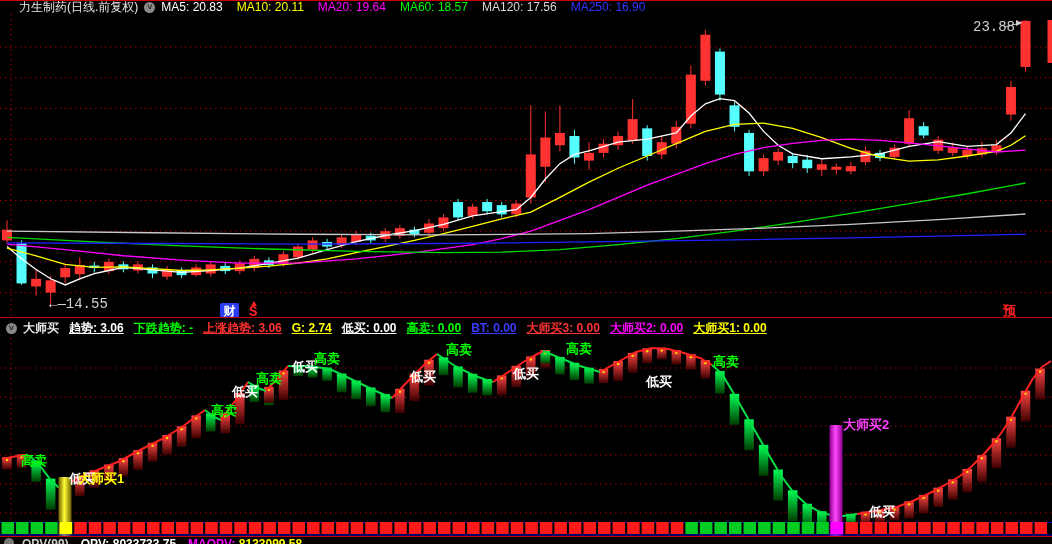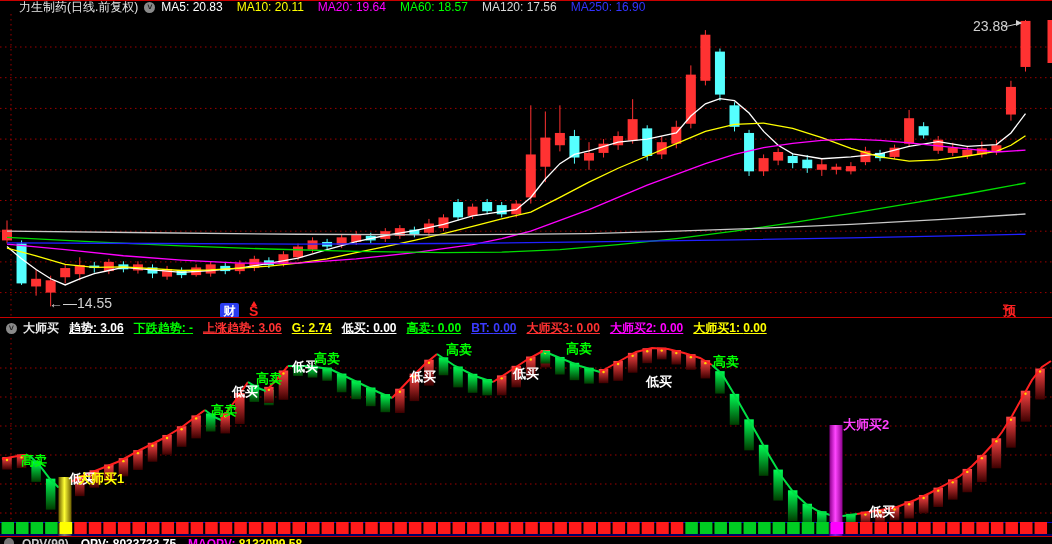--- a/index.html
+++ b/index.html
@@ -6,21 +6,21 @@
   body{width:1052px;height:544px;overflow:hidden;position:relative;
        font-family:"Liberation Sans","DejaVu Sans",sans-serif;}
   .topline{position:absolute;left:0;top:0;width:1052px;height:1px;background:#c80000;}
   .titlebar{position:absolute;left:0;top:1px;width:1052px;height:13px;display:flex;align-items:center;
             font-size:12px;line-height:13px;white-space:nowrap;padding-left:16px;}
   .titlebar .title{color:#e8e8e8;margin-left:3px;}
   .drop-circle{display:inline-block;width:11px;height:11px;border-radius:50%;background:#8a8a8a;
                color:#222;font-size:9px;line-height:11px;text-align:center;margin:0 6px;font-weight:bold;}
   .legend-item{margin-right:14px;text-align:center;}
   .diamond-icon{position:absolute;right:2px;top:1px;color:#9a9a9a;font-size:13px;line-height:13px;}
-  .chartwrap{position:absolute;left:0;top:14px;width:1052px;height:304px;}
+  .chartwrap{position:absolute;left:0;top:14px;width:1052px;height:304px;font-family:Liberation Mono, monospace;}
   .indheader{position:absolute;left:0;top:318px;width:1052px;height:20px;display:flex;align-items:center;
              font-size:12px;font-weight:bold;white-space:nowrap;background:#000;}
   .indheader .ind-name{color:#e8e8e8;margin-right:10px;}
   .indheader .ind-item{margin-right:10px;text-decoration:underline;}
   .subwrap{position:absolute;left:0;top:338px;width:1052px;height:198px;}
   .statusbar{position:absolute;left:0;top:536px;width:1052px;height:8px;border-top:1px solid #c80000;
              background:#000;display:flex;align-items:flex-start;font-size:12px;font-weight:bold;
              white-space:nowrap;overflow:hidden;}
   .statusbar .st-item{margin-right:12px;line-height:14px;}
   .st-circle{display:inline-block;width:10px;height:10px;border-radius:50%;background:#777;margin:1px 8px 0 4px;}

